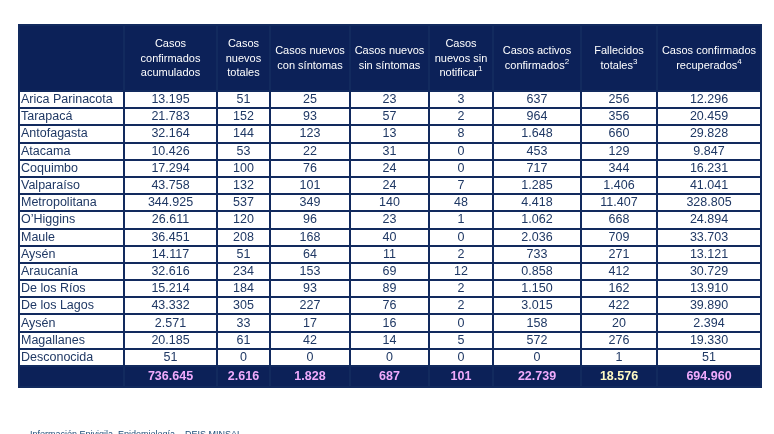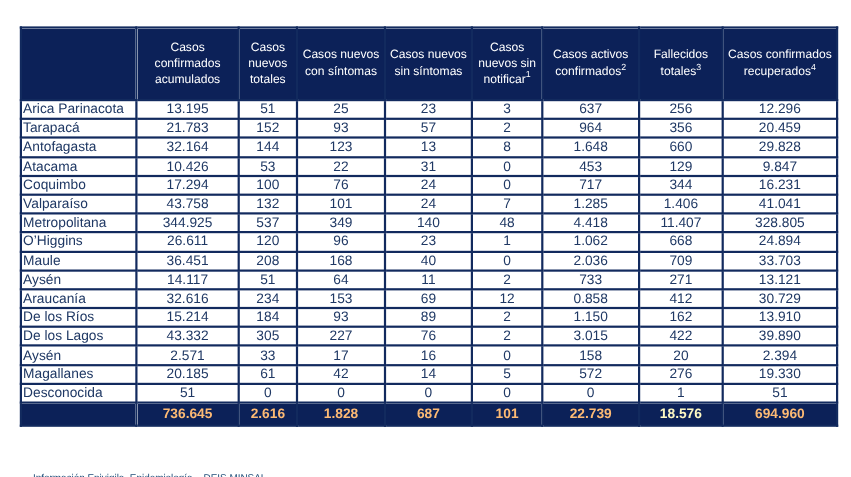--- a/index.html
+++ b/index.html
@@ -52,21 +52,21 @@
     vertical-align: middle;
     padding: 0 2px;
     white-space: nowrap;
   }
   tbody td.region-cell {
     text-align: left;
     padding-left: 1px;
   }
   tfoot td {
     background: #0c2158;
-    color: #fdba74;
+    color: #f0abfc;
     font-size: 12.5px;
     font-weight: 700;
     height: 19px;
     line-height: 19px;
     text-align: center;
     vertical-align: middle;
     padding: 0 2px;
     white-space: nowrap;
   }
   tfoot td.muted {

